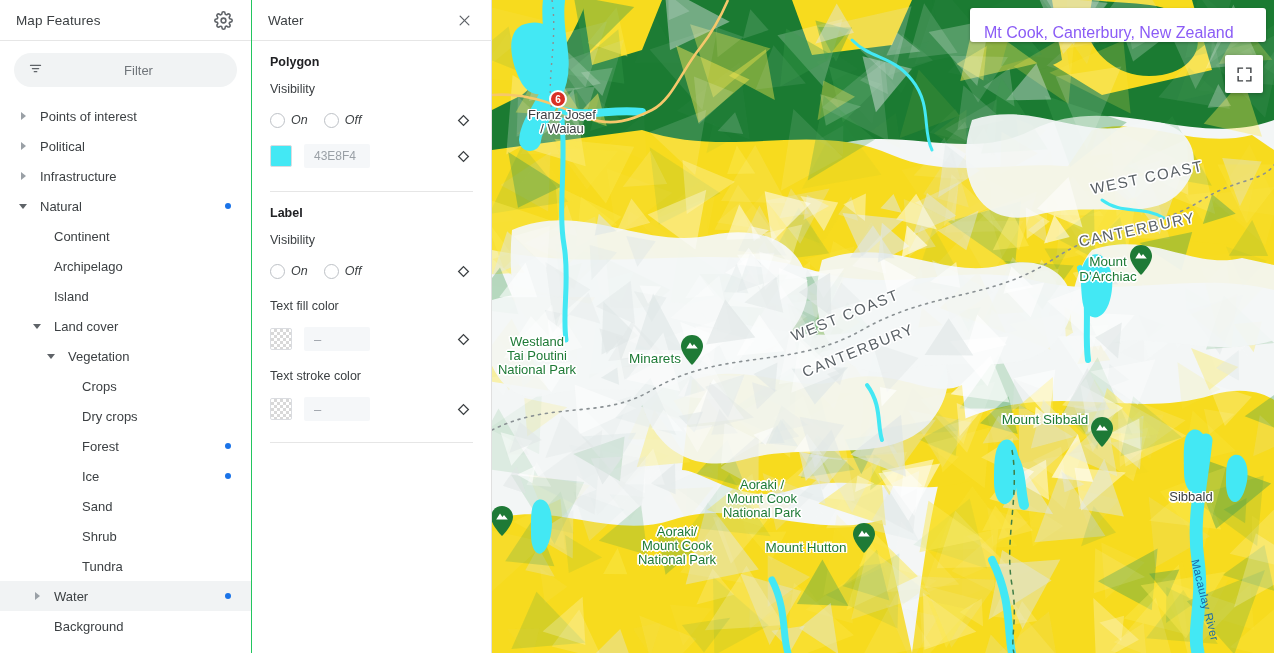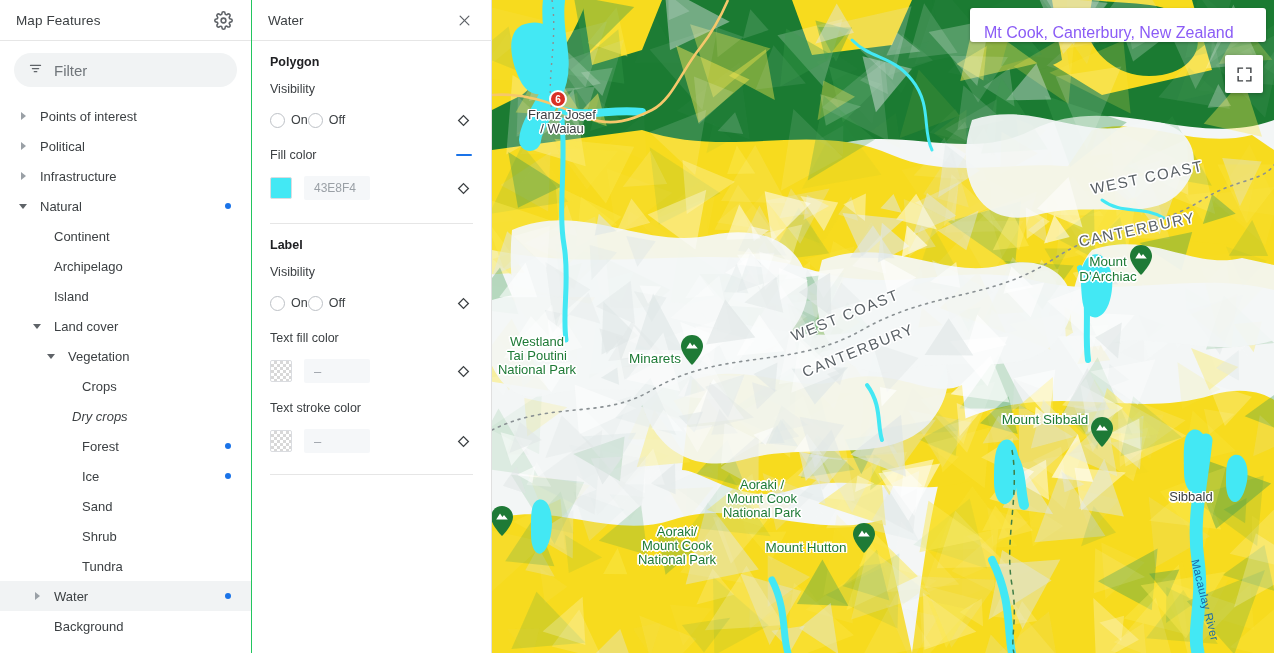--- a/index.html
+++ b/index.html
@@ -40,22 +40,23 @@
   }
   .filter-wrap { padding: 12px 14px 8px 14px; }
   .filter-box {
     height: 34px; border-radius: 17px; background: #f1f3f4;
     display: flex; align-items: center; padding: 0 14px;
     gap: 11px;
   }
   .filter-input {
     border: none; outline: none; background: transparent;
     font-family: "Liberation Sans", sans-serif;
-    font-size: 15px; color: #5f6368; width: 100%;
+    font-size: 13px; color: #5f6368; width: 100%;
     padding: 0;
+    text-align: center;
   }
   .filter-input::placeholder { color: #70757a; }
 
   .tree { flex: 1; overflow: hidden; padding-top: 6px; }
   .tree-row {
     height: 30px; display: flex; align-items: center;
     position: relative; cursor: pointer;
     font-size: 13px; color: #3c4043;
   }
   .tree-row.selected { background: #f1f3f4; }
@@ -111,21 +112,21 @@
   }
   .prop-label .lbl-text { flex: 1; }
   .override-dash {
     width: 16px; height: 2px; background: #1a73e8; border-radius: 1px;
     margin-right: 1px;
   }
   .row {
     display: flex; align-items: center;
     height: 34px; gap: 0;
   }
-  .radio-group { display: flex; align-items: center; gap: 0; flex: 1; }
+  .radio-group { display: flex; align-items: center; gap: 16px; flex: 1; font-style: italic; }
   .radio-item { display: flex; align-items: center; gap: 6px; cursor: pointer; }
   .radio-circle {
     width: 15px; height: 15px; border-radius: 50%;
     border: 1.6px solid #bdc1c6; background: #fff;
   }
   .radio-text { font-size: 12.5px; color: #3c4043; }
   .diamond-btn {
     width: 20px; height: 20px; cursor: pointer;
     display: flex; align-items: center; justify-content: center;
     margin-left: auto;
@@ -305,21 +306,21 @@
             <span class="caret open"></span>
           </span>
           <span class="tree-label" style="margin-left: 10px;">Vegetation</span>
         </div>
         <div class="tree-row">
           <span class="tw" style="margin-left: 58px;"></span>
           <span class="tree-label" style="margin-left: 10px;">Crops</span>
         </div>
         <div class="tree-row">
           <span class="tw" style="margin-left: 58px;"></span>
-          <span class="tree-label" style=" font-style: italic;">Dry crops</span>
+          <span class="tree-label" style="margin-left: 10px;">Dry crops</span>
         </div>
         <div class="tree-row">
           <span class="tw" style="margin-left: 58px;"></span>
           <span class="tree-label" style="margin-left: 10px;">Forest</span>
           <span class="dot"></span>
         </div>
         <div class="tree-row">
           <span class="tw" style="margin-left: 58px;"></span>
           <span class="tree-label" style="margin-left: 10px;">Ice</span>
           <span class="dot"></span>
@@ -378,24 +379,20 @@
             <span class="radio-text">Off</span>
           </label>
         </div>
         <div class="diamond-btn">
           <svg width="13" height="13" viewBox="0 0 24 24" fill="none" stroke="#3c4043" stroke-width="2.4">
             <path d="M12 3 L21 12 L12 21 L3 12 Z"></path>
           </svg>
         </div>
       </div>
 
-      <div class="prop-label">
-        <span class="lbl-text">Fill color</span>
-        <span class="override-dash"></span>
-      </div>
       <div class="color-row">
         <div class="swatch" id="fill-swatch" style="background: rgb(67, 232, 244);"></div>
         <div class="hexbox">43E8F4</div>
         <div class="diamond-btn">
           <svg width="13" height="13" viewBox="0 0 24 24" fill="none" stroke="#3c4043" stroke-width="2.4">
             <path d="M12 3 L21 12 L12 21 L3 12 Z"></path>
           </svg>
         </div>
       </div>
       <div class="mp-divider"></div>

